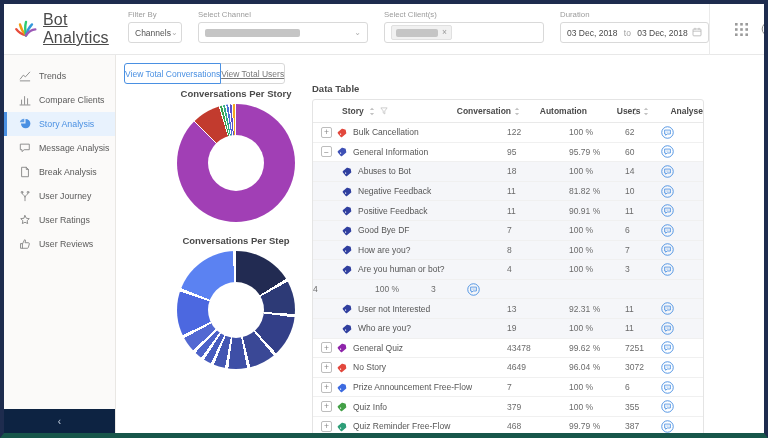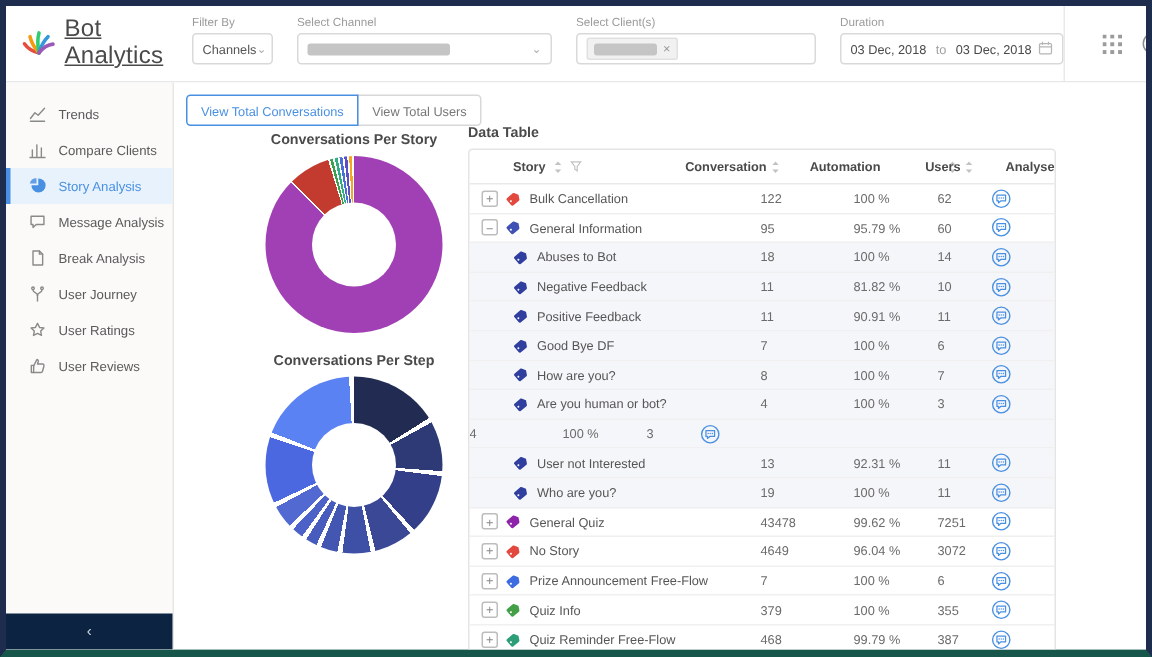--- a/index.html
+++ b/index.html
@@ -39,23 +39,23 @@
   .sidebar{width:112px;min-width:112px;background:#fbfaf9;border-right:1px solid #e9e7e4;display:flex;flex-direction:column;}
   #side-nav{padding-top:9px;}
   .side-item{display:flex;align-items:center;gap:8px;height:24px;padding-left:12px;font-size:8.8px;color:#5a5a5a;border-left:3px solid transparent;cursor:pointer;white-space:nowrap;}
   .side-item .side-icon{display:flex;color:#8a8a8a;}
   .side-item.active{background:var(--sidebar-active-bg);border-left-color:var(--accent);color:var(--accent);}
   .side-item.active .side-icon{color:var(--accent);}
   .side-footer{margin-top:auto;height:24px;background:var(--footer-bg);color:#c7d3e2;display:flex;align-items:center;justify-content:center;font-size:10px;cursor:pointer;}
   .main{flex:1;position:relative;background:#fff;overflow:hidden;}
   
   .tabs{position:absolute;top:8px;left:8px;display:flex;}
-  .tab{height:21px;padding:0 9px;display:flex;align-items:center;border:1px solid #d8d8d8;background:#fff;font-size:8.5px;color:#777;cursor:pointer;position:relative;}
+  .tab{height:21px;padding:0 0;display:flex;align-items:center;border:1px solid #d8d8d8;background:#fff;font-size:8.5px;color:#777;cursor:pointer;position:relative;}
   .tab:first-child{border-radius:3px 0 0 3px;}
-  .tab:last-child{border-radius:0 3px 3px 0;margin-left:-1px;}
+  .tab:last-child{border-radius:0 3px 3px 0;margin-left:-1px;text-decoration:underline;}
   .tab.active{border-color:var(--accent);color:var(--accent);z-index:1;}
   
   .charts{position:absolute;top:33px;left:26px;width:188px;}
   .chart-block{display:flex;flex-direction:column;align-items:center;}
   .chart-block + .chart-block{margin-top:13px;}
   .chart-title{font-size:9.5px;font-weight:bold;color:#4a4a4a;margin-bottom:5px;}
   .donut{width:118px;height:118px;border-radius:50%;position:relative;background:#eee;}
   .donut .hole{position:absolute;left:50%;top:50%;width:56px;height:56px;margin:-28px 0 0 -28px;border-radius:50%;background:#fff;}
   
   .table-wrap{position:absolute;top:28px;left:196px;width:392px;}

